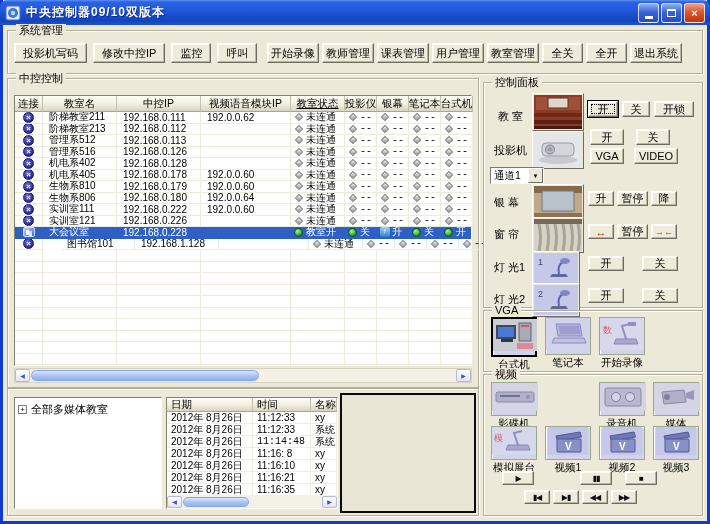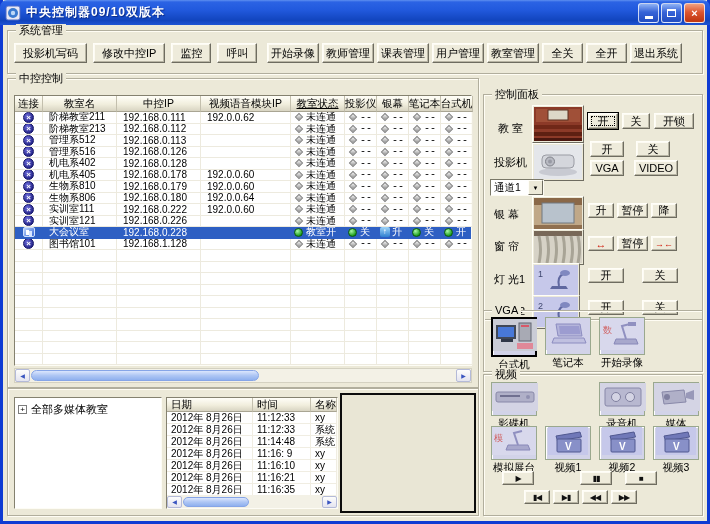--- a/index.html
+++ b/index.html
@@ -484,21 +484,21 @@
               </div>
               <div class="tc c-st" style="width: 32px;">
                 <span class="dot"></span>
                 <span>开</span>
               </div>
             </div>
             <div class="trow">
               <div class="tc c-ico" style="width: 28px;">
                 <span class="icox">×</span>
               </div>
-              <div class="tc c-txt" style="width: 74px;">图书馆101</div>
+              <div class="tc c-txt" style="width: 74px; margin-left: 18px;">图书馆101</div>
               <div class="tc c-txt" style="width: 84px;">192.168.1.128</div>
               <div class="tc c-txt" style="width: 90px;"></div>
               <div class="tc c-st" style="width: 54px;">
                 <span class="dia"></span>
                 <span>未连通</span>
               </div>
               <div class="tc c-st" style="width: 32px;">
                 <span class="dia"></span>
                 <span>--</span>
               </div>
@@ -654,26 +654,26 @@
               <div class="lc" style="width: 58px;">11:12:33</div>
               <div class="lc" style="width: 26px;">xy</div>
             </div>
             <div class="lrow">
               <div class="lc" style="width: 86px;">2012年 8月26日</div>
               <div class="lc" style="width: 58px;">11:12:33</div>
               <div class="lc" style="width: 26px;">系统</div>
             </div>
             <div class="lrow">
               <div class="lc" style="width: 86px;">2012年 8月26日</div>
-              <div class="lc" style="width: 58px;">11:14:48</div>
+              <div class="lc" style="width: 58px; font-family: Liberation Mono, monospace;">11:14:48</div>
               <div class="lc" style="width: 26px;">系统</div>
             </div>
             <div class="lrow">
               <div class="lc" style="width: 86px;">2012年 8月26日</div>
-              <div class="lc" style="width: 58px;">11:16: 9</div>
+              <div class="lc" style="width: 58px;">11:16: 8</div>
               <div class="lc" style="width: 26px;">xy</div>
             </div>
             <div class="lrow">
               <div class="lc" style="width: 86px;">2012年 8月26日</div>
               <div class="lc" style="width: 58px;">11:16:10</div>
               <div class="lc" style="width: 26px;">xy</div>
             </div>
             <div class="lrow">
               <div class="lc" style="width: 86px;">2012年 8月26日</div>
               <div class="lc" style="width: 58px;">11:16:21</div>
@@ -688,21 +688,21 @@
         <div class="hscroll" style="left:0;bottom:0;width:170px;height:13px;border:none;">
           <div class="sarrow" style="height:12px;">◀</div>
           <div class="sthumb" style="width:66px;height:10px;"></div>
           <div class="sspace"></div>
           <div class="sarrow" style="height:12px;">▶</div>
         </div>
       </div>
       <div class="preview" style="left:332px;top:4px;width:136px;height:120px;"></div>
     </div>
 
-    <div class="grp" style="left:480px;top:69px;width:220px;height:226px;padding-left:32px;">
+    <div class="grp" style="left:480px;top:57px;width:220px;height:226px;padding-left:32px;">
       <span class="legend">控制面板</span>
 
       <span class="cp-label" style="left:14px;top:26px;">教  室</span>
       <div class="imgbtn" style="left:48px;top:10px;width:52px;height:38px;">
         <svg viewBox="0 0 48 34" width="48" height="34">
           <rect width="48" height="34" fill="#8c3a28"></rect>
             <rect x="2" y="2" width="44" height="13" fill="#a05038"></rect>
           <rect x="14" y="3" width="20" height="10" fill="#ddd8c8" stroke="#5a3020"></rect>
           <rect x="0" y="18" width="48" height="4" fill="#702818"></rect>
             <rect x="0" y="25" width="48" height="4" fill="#5e2012"></rect>

